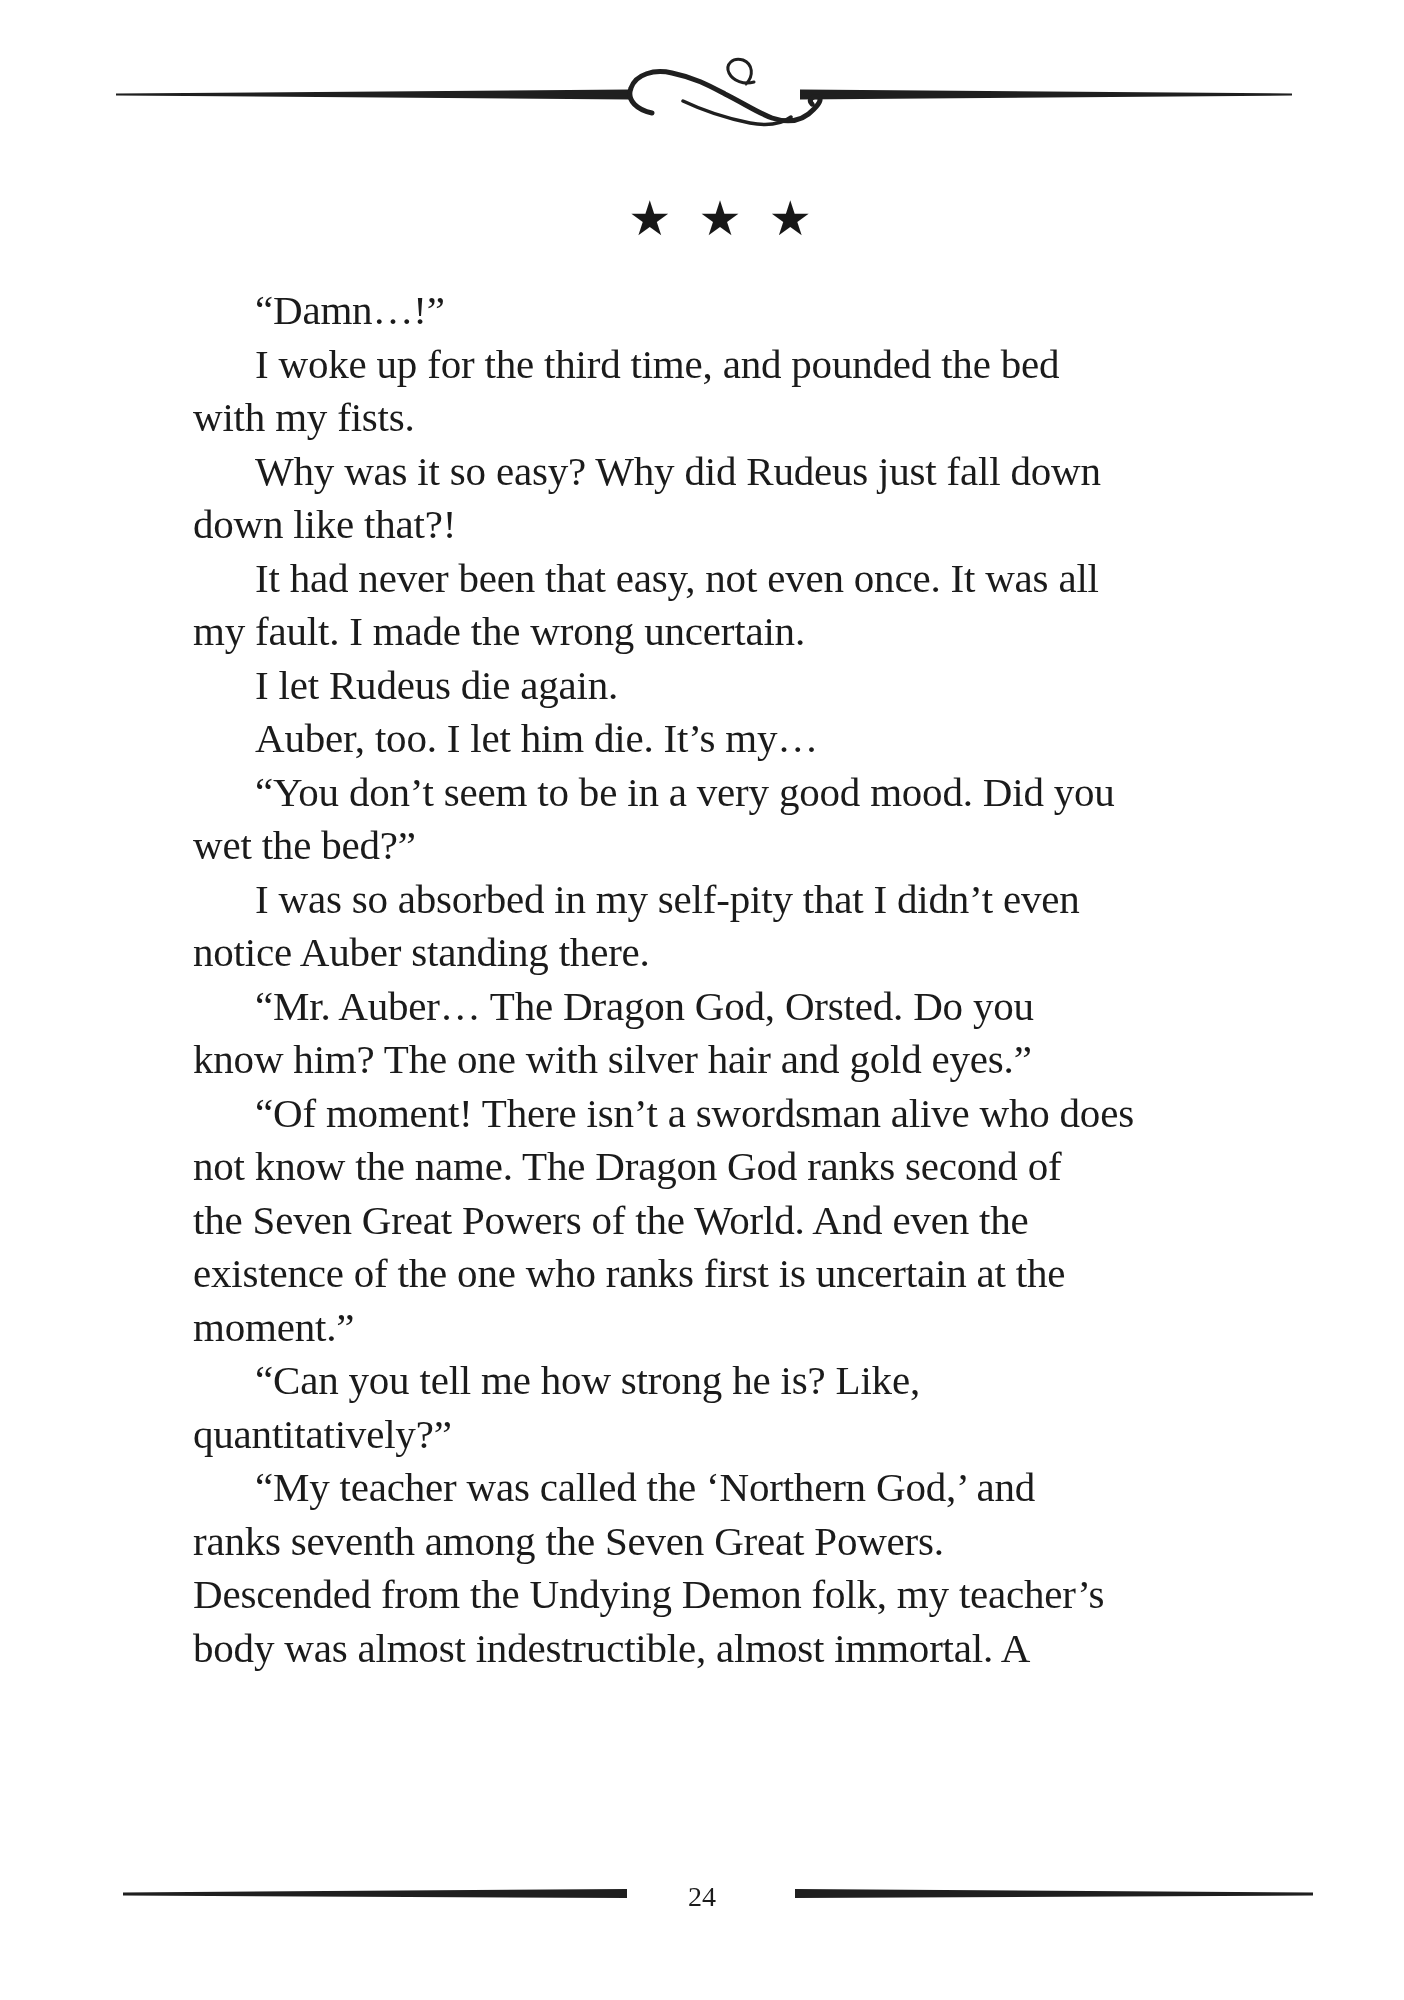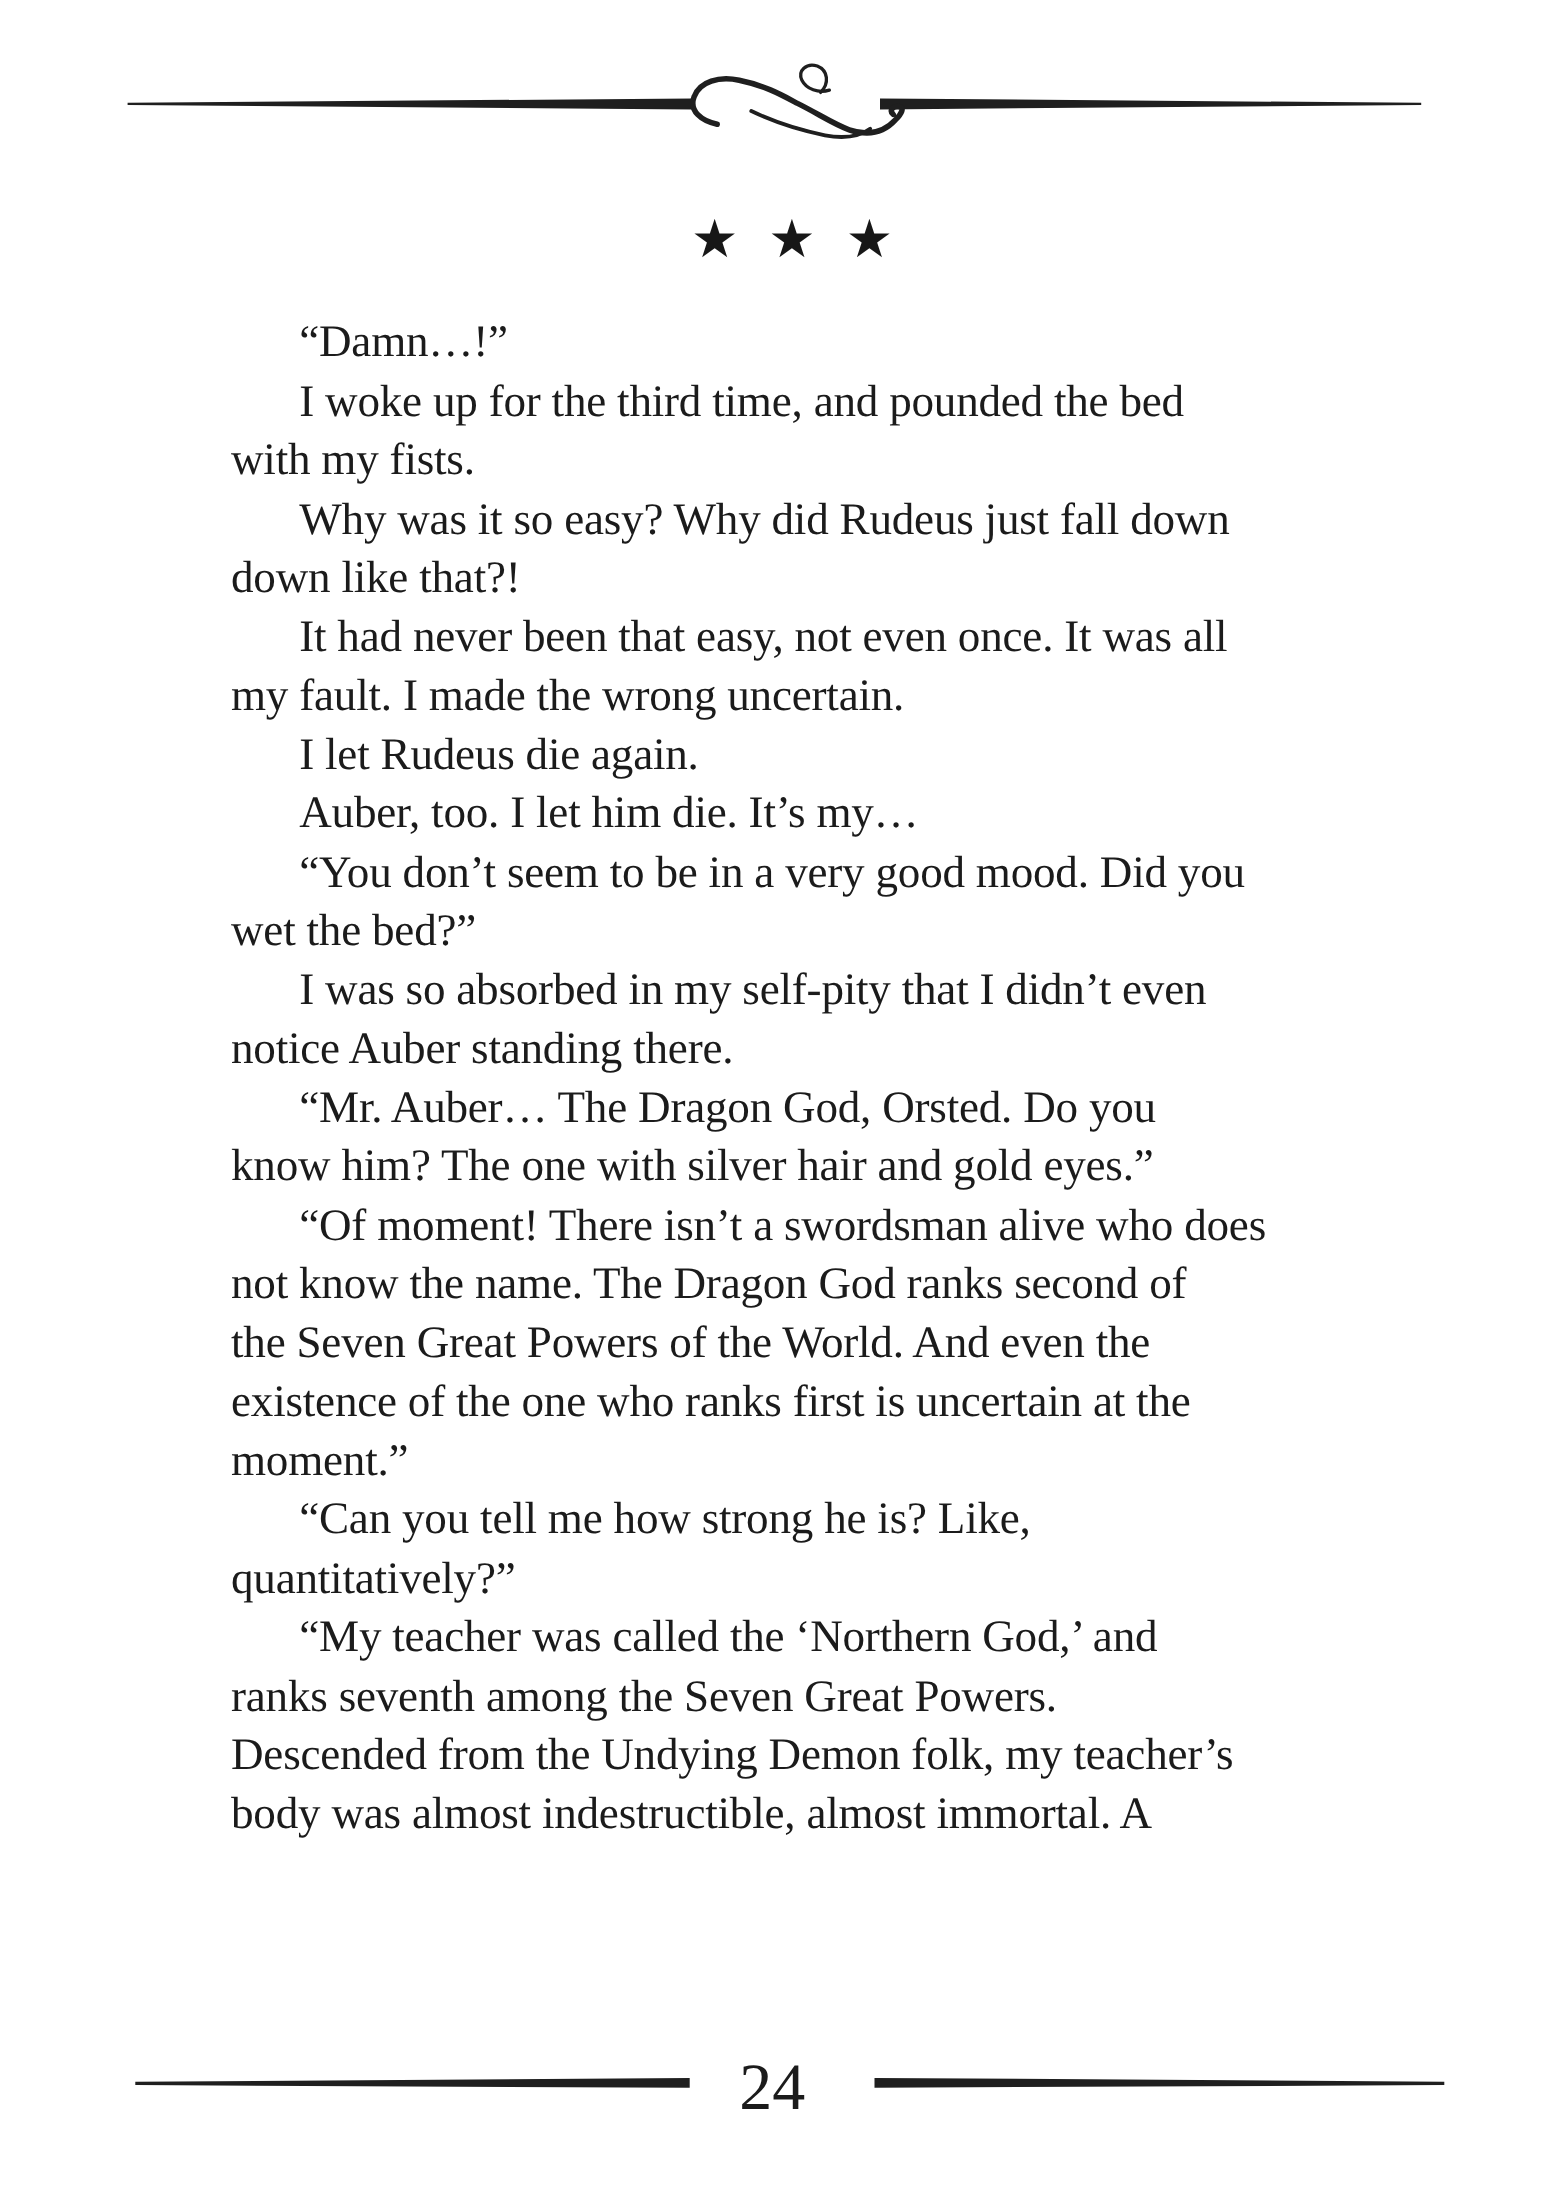--- a/index.html
+++ b/index.html
@@ -36,37 +36,37 @@
   }
   .text-block {
     position: absolute;
     left: 193px;
     top: 284px;
     width: 1130px;
     font-size: 41px;
     line-height: 53.5px;
     letter-spacing: -0.2px;
   }
-  .line { white-space: pre; margin-left: 17px; }
+  .line { white-space: pre; }
   .line.indent { padding-left: 62px; }
   .footer-rules-svg {
     position: absolute;
     top: 1866px;
     left: 0;
     width: 1404px;
     height: 60px;
     display: block;
   }
   .page-number {
     position: absolute;
     top: 1872px;
     left: 0;
     width: 1404px;
     text-align: center;
-    font-size: 60px;
+    font-size: 28px;
     line-height: 50px;
     color: #1b1b1b;
   }
   .ink-stroke { stroke: #1f1f1f; fill: none; stroke-linecap: round; }
   .ink-fill { fill: #1f1f1f; stroke: none; }
 </style>
 </head>
 <body>
 
 <div class="page">

